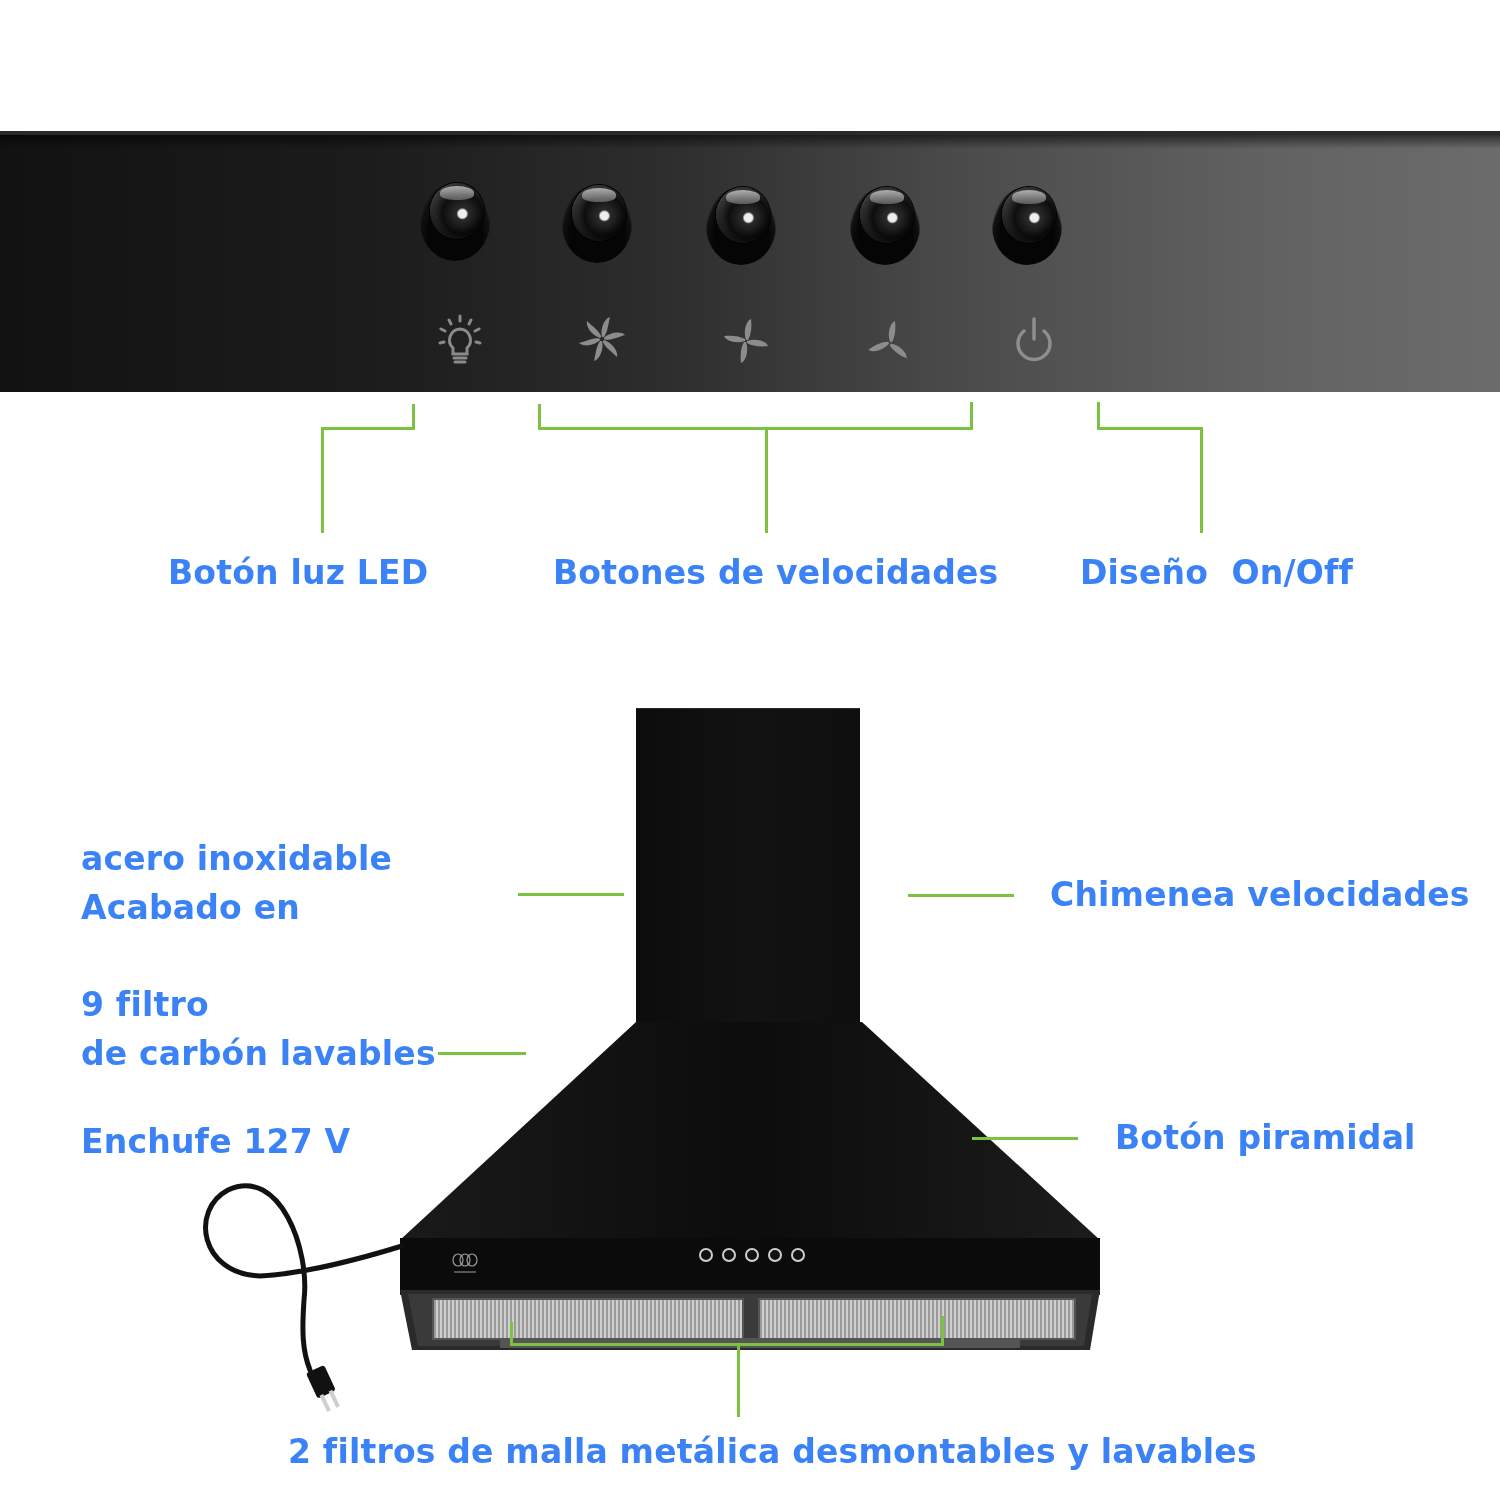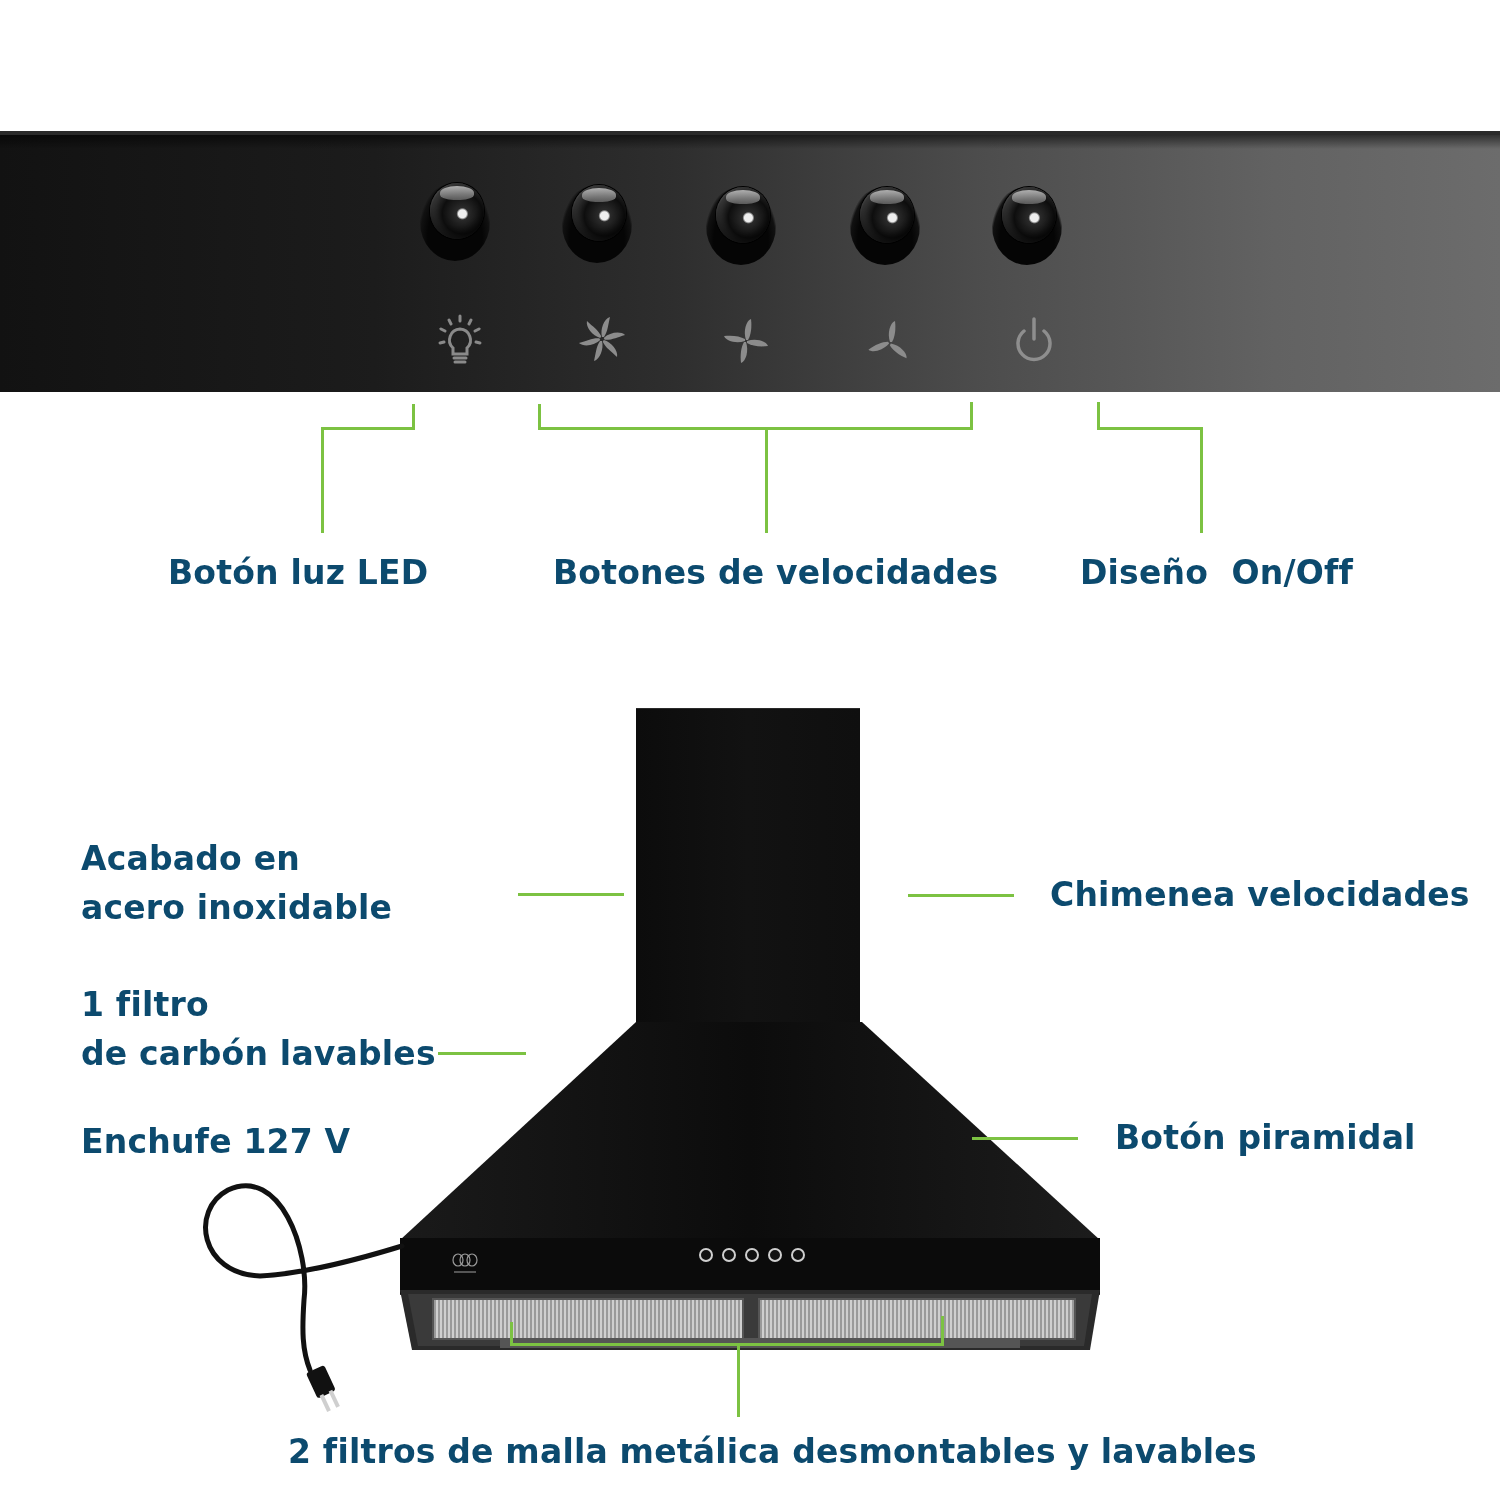--- a/index.html
+++ b/index.html
@@ -19,21 +19,21 @@
     background: radial-gradient(circle at 60% 55%, #eeeeee 0 4px, #2a2a2a 6px, #0e0e0e 45%, #3a3a3a 70%, #b0b0b0 92%, #555 100%);
     box-shadow: inset 0 -6px 8px rgba(0,0,0,0.6), 0 0 0 1px #000; }
   .knob .dome::after { content:""; position:absolute; left:10px; top:3px; width:34px; height:14px;
     border-radius:50% 50% 40% 40%; background:linear-gradient(180deg,#cfcfcf,#6a6a6a); opacity:0.8; }
   .panel-icon { position:absolute; width:56px; height:56px; }
 
   
   .gl { position:absolute; background:#7cc242; }
 
   
-  .lbl { position:absolute; color:#0c4a6e; font-weight:bold; font-size:33px; line-height:49px; white-space:nowrap; letter-spacing:0.2px; }
+  .lbl { position:absolute; color:#3b82f6; font-weight:bold; font-size:33px; line-height:49px; white-space:nowrap; letter-spacing:0.2px; }
 
   
   .chimney { left:636px; top:708px; width:224px; height:318px;
     background: linear-gradient(90deg, #0c0c0c, #121212 50%, #0f0f0f); border-top:1px solid #2a2a2a; }
   .pyramid { left:400px; top:1022px; width:700px; height:218px; }
   .front { left:400px; top:1238px; width:700px; height:56px; background:#0b0b0b;
     border-bottom:1px solid #333; }
   .underside { left:400px; top:1290px; width:700px; height:62px; }
   .filter { position:absolute; top:1298px; height:42px;
     background: repeating-linear-gradient(90deg, #9a9a9a 0 2px, #cfcfcf 2px 4px);
@@ -177,23 +177,23 @@
 <div class="gl" style="left:438px; top:1052px; width:88px; height:3px;"></div>
 <div class="gl" style="left:908px; top:894px; width:106px; height:3px;"></div>
 <div class="gl" style="left:972px; top:1137px; width:106px; height:3px;"></div>
 
 <div class="gl" style="left:510px; top:1322px; width:3px; height:24px;"></div>
 <div class="gl" style="left:941px; top:1316px; width:3px; height:30px;"></div>
 <div class="gl" style="left:510px; top:1343px; width:434px; height:3px;"></div>
 <div class="gl" style="left:737px; top:1343px; width:3px; height:74px;"></div>
 
 <div class="lbl" style="left:81px; top:834px;">
+  <div>acero inoxidable</div>
   <div>Acabado en</div>
-  <div>acero inoxidable</div>
 </div>
 <div class="lbl" style="left:81px; top:980px;">
-  <div>1 filtro</div>
+  <div>9 filtro</div>
   <div>de carbón lavables</div>
 </div>
 <div class="lbl" style="left:81px; top:1117px;">Enchufe 127 V</div>
 <div class="lbl" style="left:1050px; top:870px;">Chimenea velocidades</div>
 <div class="lbl" style="left:1115px; top:1113px;">Botón piramidal</div>
 <div class="lbl" style="left:288px; top:1427px;">2 filtros de malla metálica desmontables y lavables</div>
 
 </body></html>

